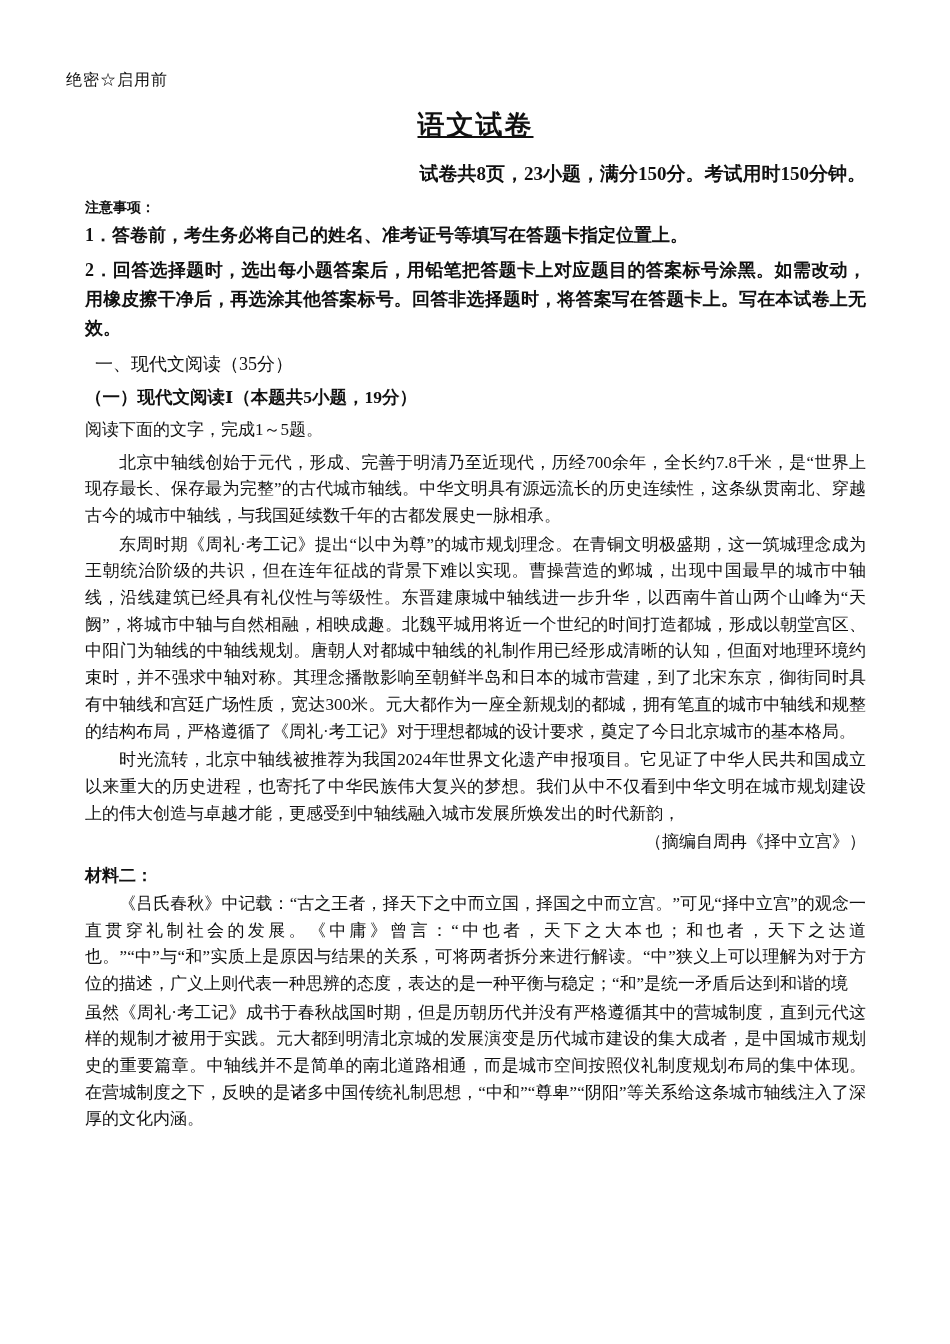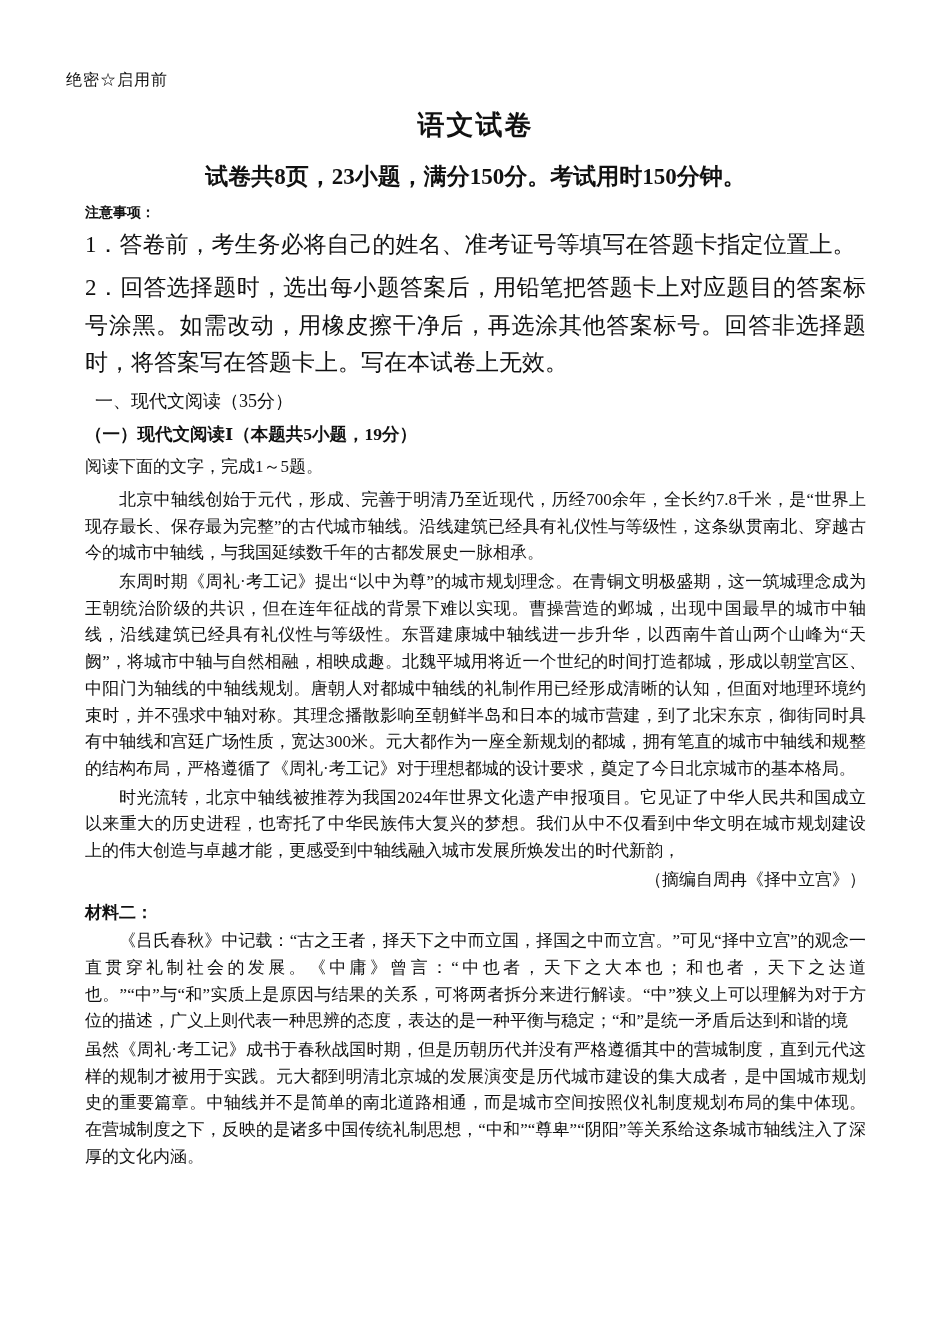--- a/index.html
+++ b/index.html
@@ -25,35 +25,36 @@
     margin-left: -19px;
     margin-bottom: 16px;
     letter-spacing: 1px;
   }
   .title {
     font-size: 27px;
     font-weight: 700;
     text-align: center;
     margin: 0 0 18px 0;
     letter-spacing: 2px;
+    text-decoration: underline;
   }
   .subtitle {
-    font-size: 23px;
+    font-size: 19px;
     font-weight: 700;
-    text-align: center;
+    text-align: right;
     margin: 4px 0 12px 0;
   }
   .notice-heading {
     font-size: 14px;
     font-weight: 700;
     margin: 0 0 4px 0;
   }
   .notice {
-    font-size: 23px;
-    font-weight: 400;
+    font-size: 18px;
+    font-weight: 700;
     line-height: 1.62;
     text-align: justify;
     margin: 0 0 6px 0;
   }
   .section-heading {
     font-size: 18px;
     font-weight: 400;
     margin: 8px 0 9px 10px;
   }
   .sub-heading {
@@ -101,21 +102,21 @@
   <div class="subtitle">试卷共8页，23小题，满分150分。考试用时150分钟。</div>
 
   <div class="notice-heading">注意事项：</div>
   <div class="notice">1．答卷前，考生务必将自己的姓名、准考证号等填写在答题卡指定位置上。</div>
   <div class="notice">2．回答选择题时，选出每小题答案后，用铅笔把答题卡上对应题目的答案标号涂黑。如需改动，用橡皮擦干净后，再选涂其他答案标号。回答非选择题时，将答案写在答题卡上。写在本试卷上无效。</div>
 
   <div class="section-heading">一、现代文阅读（35分）</div>
   <div class="sub-heading">（一）现代文阅读Ⅰ（本题共5小题，19分）</div>
   <div class="instruction">阅读下面的文字，完成1～5题。</div>
 
-  <p class="para">北京中轴线创始于元代，形成、完善于明清乃至近现代，历经700余年，全长约7.8千米，是“世界上现存最长、保存最为完整”的古代城市轴线。沿线建筑已经具有礼仪性与等级性，这条纵贯南北、穿越古今的城市中轴线，与我国延续数千年的古都发展史一脉相承。</p>
+  <p class="para">北京中轴线创始于元代，形成、完善于明清乃至近现代，历经700余年，全长约7.8千米，是“世界上现存最长、保存最为完整”的古代城市轴线。中华文明具有源远流长的历史连续性，这条纵贯南北、穿越古今的城市中轴线，与我国延续数千年的古都发展史一脉相承。</p>
   <p class="para">东周时期《周礼·考工记》提出“以中为尊”的城市规划理念。在青铜文明极盛期，这一筑城理念成为王朝统治阶级的共识，但在连年征战的背景下难以实现。曹操营造的邺城，出现中国最早的城市中轴线，沿线建筑已经具有礼仪性与等级性。东晋建康城中轴线进一步升华，以西南牛首山两个山峰为“天阙”，将城市中轴与自然相融，相映成趣。北魏平城用将近一个世纪的时间打造都城，形成以朝堂宫区、中阳门为轴线的中轴线规划。唐朝人对都城中轴线的礼制作用已经形成清晰的认知，但面对地理环境约束时，并不强求中轴对称。其理念播散影响至朝鲜半岛和日本的城市营建，到了北宋东京，御街同时具有中轴线和宫廷广场性质，宽达300米。元大都作为一座全新规划的都城，拥有笔直的城市中轴线和规整的结构布局，严格遵循了《周礼·考工记》对于理想都城的设计要求，奠定了今日北京城市的基本格局。</p>
   <p class="para">时光流转，北京中轴线被推荐为我国2024年世界文化遗产申报项目。它见证了中华人民共和国成立以来重大的历史进程，也寄托了中华民族伟大复兴的梦想。我们从中不仅看到中华文明在城市规划建设上的伟大创造与卓越才能，更感受到中轴线融入城市发展所焕发出的时代新韵，</p>
   <div class="source-line">（摘编自周冉《择中立宫》）</div>
 
   <div class="material-label">材料二：</div>
   <p class="para">《吕氏春秋》中记载：“古之王者，择天下之中而立国，择国之中而立宫。”可见“择中立宫”的观念一直贯穿礼制社会的发展。《中庸》曾言：“中也者，天下之大本也；和也者，天下之达道也。”“中”与“和”实质上是原因与结果的关系，可将两者拆分来进行解读。“中”狭义上可以理解为对于方位的描述，广义上则代表一种思辨的态度，表达的是一种平衡与稳定；“和”是统一矛盾后达到和谐的境</p>
   <p class="para no-indent">虽然《周礼·考工记》成书于春秋战国时期，但是历朝历代并没有严格遵循其中的营城制度，直到元代这样的规制才被用于实践。元大都到明清北京城的发展演变是历代城市建设的集大成者，是中国城市规划史的重要篇章。中轴线并不是简单的南北道路相通，而是城市空间按照仪礼制度规划布局的集中体现。在营城制度之下，反映的是诸多中国传统礼制思想，“中和”“尊卑”“阴阳”等关系给这条城市轴线注入了深厚的文化内涵。</p>
 
 </div>
 

